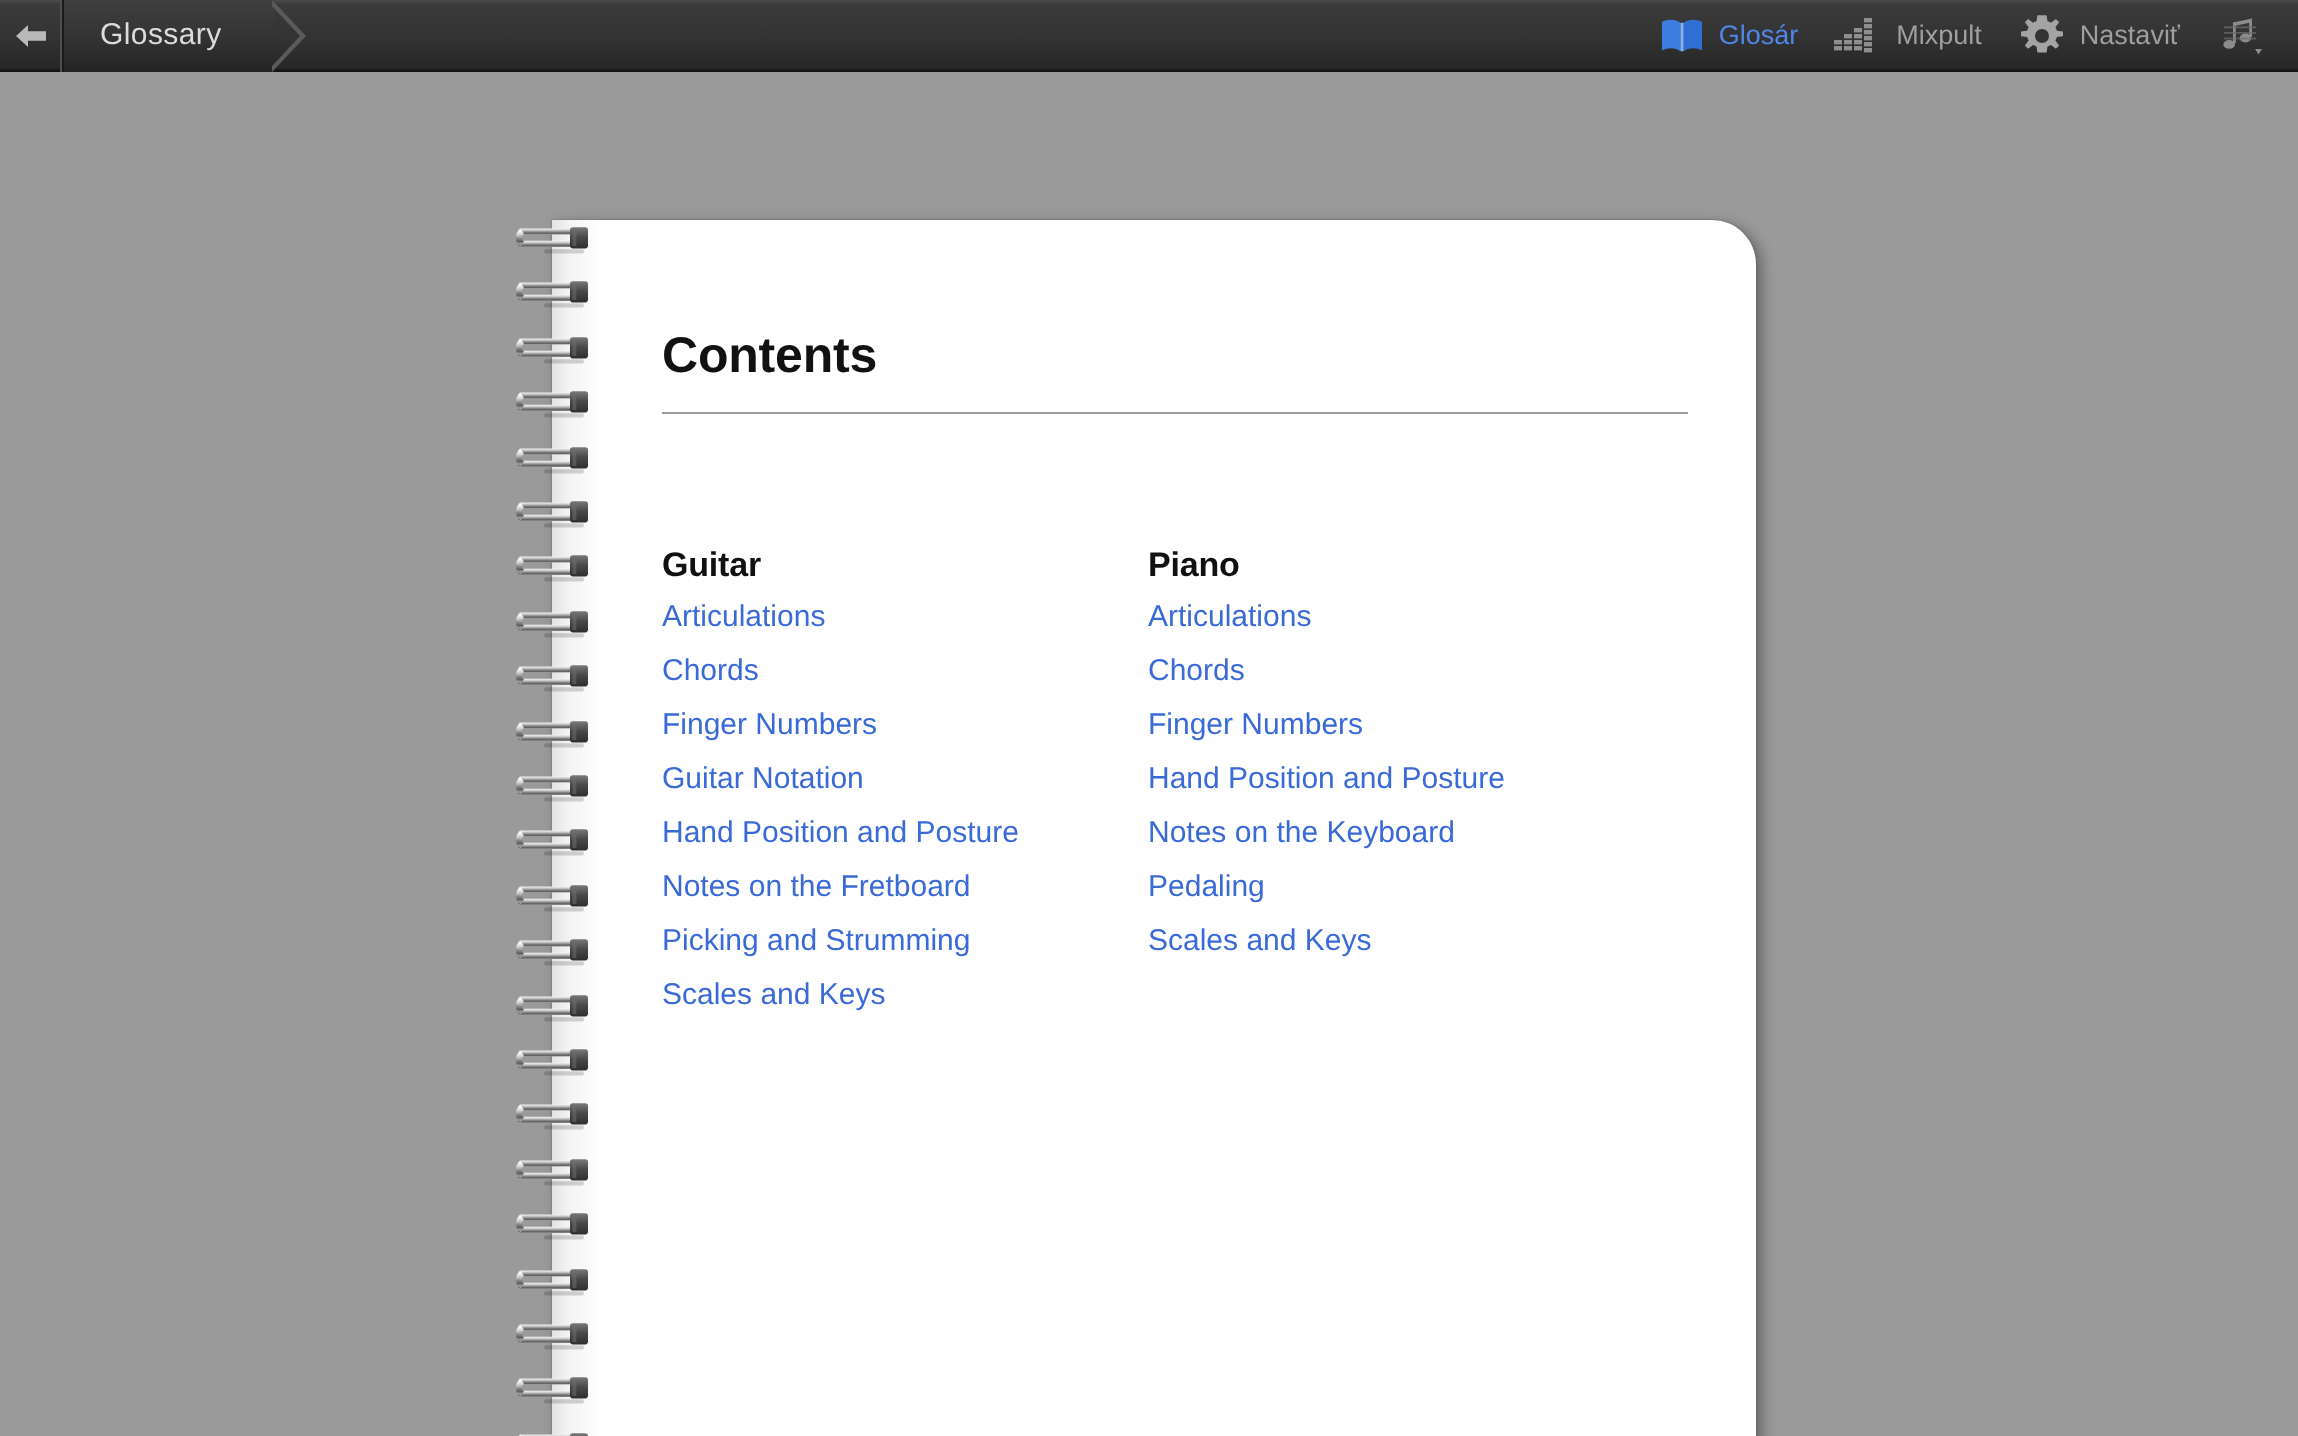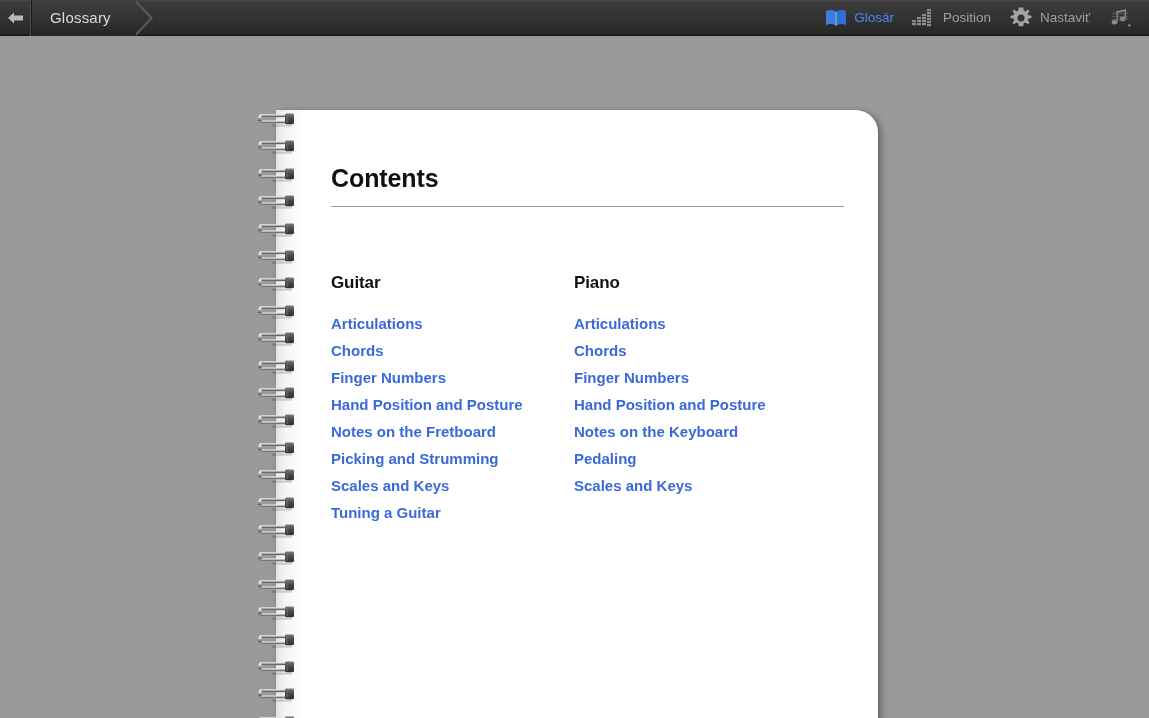--- a/index.html
+++ b/index.html
@@ -173,22 +173,21 @@
   .section { position: relative; }
   h2.section-title {
     margin: 0 0 0 0;
     font-size: 17px;
     font-weight: bold;
     color: #111111;
     letter-spacing: -0.1px;
   }
   .cols {
     display: flex;
-    margin-top: 17px;
-    font-weight: bold;
+    margin-top: 2px;
   }
   .col { width: 243px; }
   .col .link {
     display: block;
     color: #3a6ad8;
     font-size: 15px;
     line-height: 27px;
     text-decoration: none;
     cursor: pointer;
     white-space: nowrap;
@@ -251,21 +250,21 @@
               <rect x="10" y="14" width="4" height="2.2"></rect>
               <rect x="15" y="0" width="4" height="2.2"></rect>
               <rect x="15" y="3" width="4" height="2.2"></rect>
               <rect x="15" y="6" width="4" height="2.2"></rect>
               <rect x="15" y="9" width="4" height="2.2"></rect>
               <rect x="15" y="12" width="4" height="2.2"></rect>
               <rect x="15" y="15" width="4" height="2.2"></rect>
             </g>
           </svg>
         </span>
-        <span>Position</span>
+        <span>Mixpult</span>
       </div>
 
       <div class="tool">
         <span class="ic">
           <svg width="24" height="24" viewBox="0 0 24 24">
             <g fill="#a3a3a3">
               <path d="M12 1.6 l2.3 0 0.45 3.05 a7.3 7.3 0 0 1 1.75 0.73 l2.45-1.88 1.63 1.63 -1.88 2.45 a7.3 7.3 0 0 1 0.73 1.75 l3.05 0.45 0 2.3 -3.05 0.45 a7.3 7.3 0 0 1 -0.73 1.75 l1.88 2.45 -1.63 1.63 -2.45-1.88 a7.3 7.3 0 0 1 -1.75 0.73 l-0.45 3.05 -2.3 0 -2.3 0 -0.45-3.05 a7.3 7.3 0 0 1 -1.75-0.73 l-2.45 1.88 -1.63-1.63 1.88-2.45 a7.3 7.3 0 0 1 -0.73-1.75 l-3.05-0.45 0-2.3 3.05-0.45 a7.3 7.3 0 0 1 0.73-1.75 l-1.88-2.45 1.63-1.63 2.45 1.88 a7.3 7.3 0 0 1 1.75-0.73 l0.45-3.05 z"></path>
             </g>
             <circle cx="12" cy="12" r="3.5" fill="#333333"></circle>
           </svg>
@@ -314,25 +313,25 @@
               </div>
               <div class="col-h">
                 <h2 class="section-title">Piano</h2>
               </div>
             </div>
             <div class="cols">
               <div class="col">
                 <a class="link">Articulations</a>
                 <a class="link">Chords</a>
                 <a class="link">Finger Numbers</a>
+                <a class="link">Guitar Notation</a>
                 <a class="link">Hand Position and Posture</a>
                 <a class="link">Notes on the Fretboard</a>
                 <a class="link">Picking and Strumming</a>
                 <a class="link">Scales and Keys</a>
-                <a class="link">Tuning a Guitar</a>
               </div>
               <div class="col">
                 <a class="link">Articulations</a>
                 <a class="link">Chords</a>
                 <a class="link">Finger Numbers</a>
                 <a class="link">Hand Position and Posture</a>
                 <a class="link">Notes on the Keyboard</a>
                 <a class="link">Pedaling</a>
                 <a class="link">Scales and Keys</a>
               </div>

